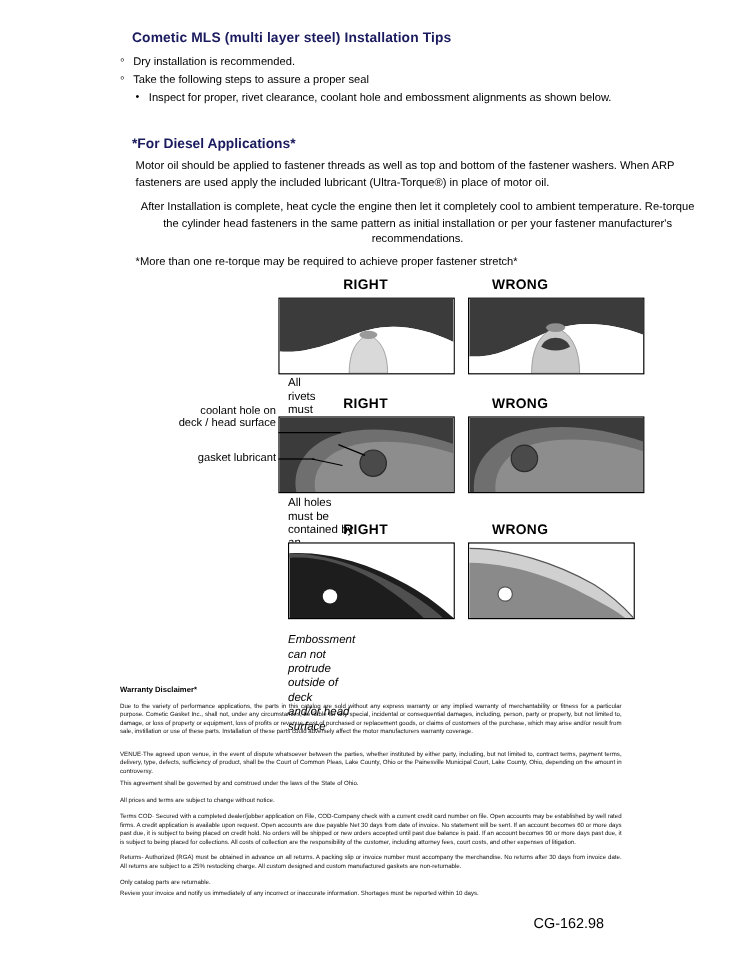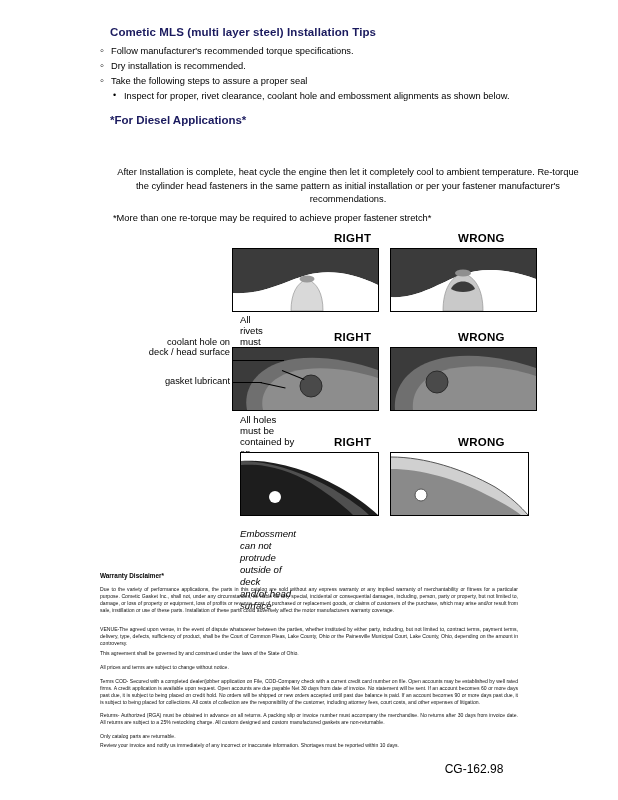--- a/index.html
+++ b/index.html
@@ -33,21 +33,21 @@
     font-size:11.5px; font-weight:bold; color:#1a1a5e;
   }
   .para { position:absolute; font-size:9.3px; line-height:13.6px; color:#000; }
   .p1 { left:113px; top:132px; width:470px; }
   .p2 { left:113px; top:166px; width:470px;text-align:center; }
   .p3 { left:113px; top:212px; width:470px; }
 
   
   .fig { position:absolute; }
   .fig .lbl {
-    position:absolute; font-size:11.5px; font-weight:bold; letter-spacing:0.3px;margin-left:48px;
+    position:absolute; font-size:11.5px; font-weight:bold; letter-spacing:0.3px;
   }
   .panel {
     position:absolute; border:1px solid #000; overflow:hidden; background:#fff;
   }
   .cap { position:absolute; font-size:9.6px; }
 
   
   .callout { position:absolute; font-size:9.3px; text-align:right; }
   .leader { position:absolute; background:#000; height:1px; }
 
@@ -60,27 +60,27 @@
   .docnum span { margin-left:330px; }
 </style>
 </head>
 <body>
 
 <div class="page">
 
   <div class="title">Cometic MLS (multi layer steel) Installation Tips</div>
 
   <div class="bullets">
-    <div class="b1">Follow manufacturer's recommended torque specifications.</div>
     <div class="b1">Dry installation is recommended.</div>
     <div class="b1">Take the following steps to assure a proper seal</div>
     <div class="b2">Inspect for proper, rivet clearance, coolant hole and embossment alignments as shown below.</div>
   </div>
 
   <div class="diesel-head">*For Diesel Applications*</div>
+  <div class="para p1">Motor oil should be applied to fastener threads as well as top and bottom of the fastener washers. When ARP fasteners are used apply the included lubricant (Ultra-Torque®) in place of motor oil.</div>
   <div class="para p2">After Installation is complete, heat cycle the engine then let it completely cool to ambient temperature. Re-torque the cylinder head fasteners in the same pattern as initial installation or per your fastener manufacturer's recommendations.</div>
   <div class="para p3">*More than one re-torque may be required to achieve proper fastener stretch*</div>
 
   <div class="fig" style="left:0;top:0;">
     <div class="lbl" style="left:286px;top:232px;">RIGHT</div>
     <div class="lbl" style="left:410px;top:232px;">WRONG</div>
 
     <div class="panel" style="left:232px;top:248px;width:145px;height:62px;">
       <svg width="145" height="62" viewBox="0 0 145 62">
         <rect x="0" y="0" width="145" height="62" fill="#ffffff"></rect>

